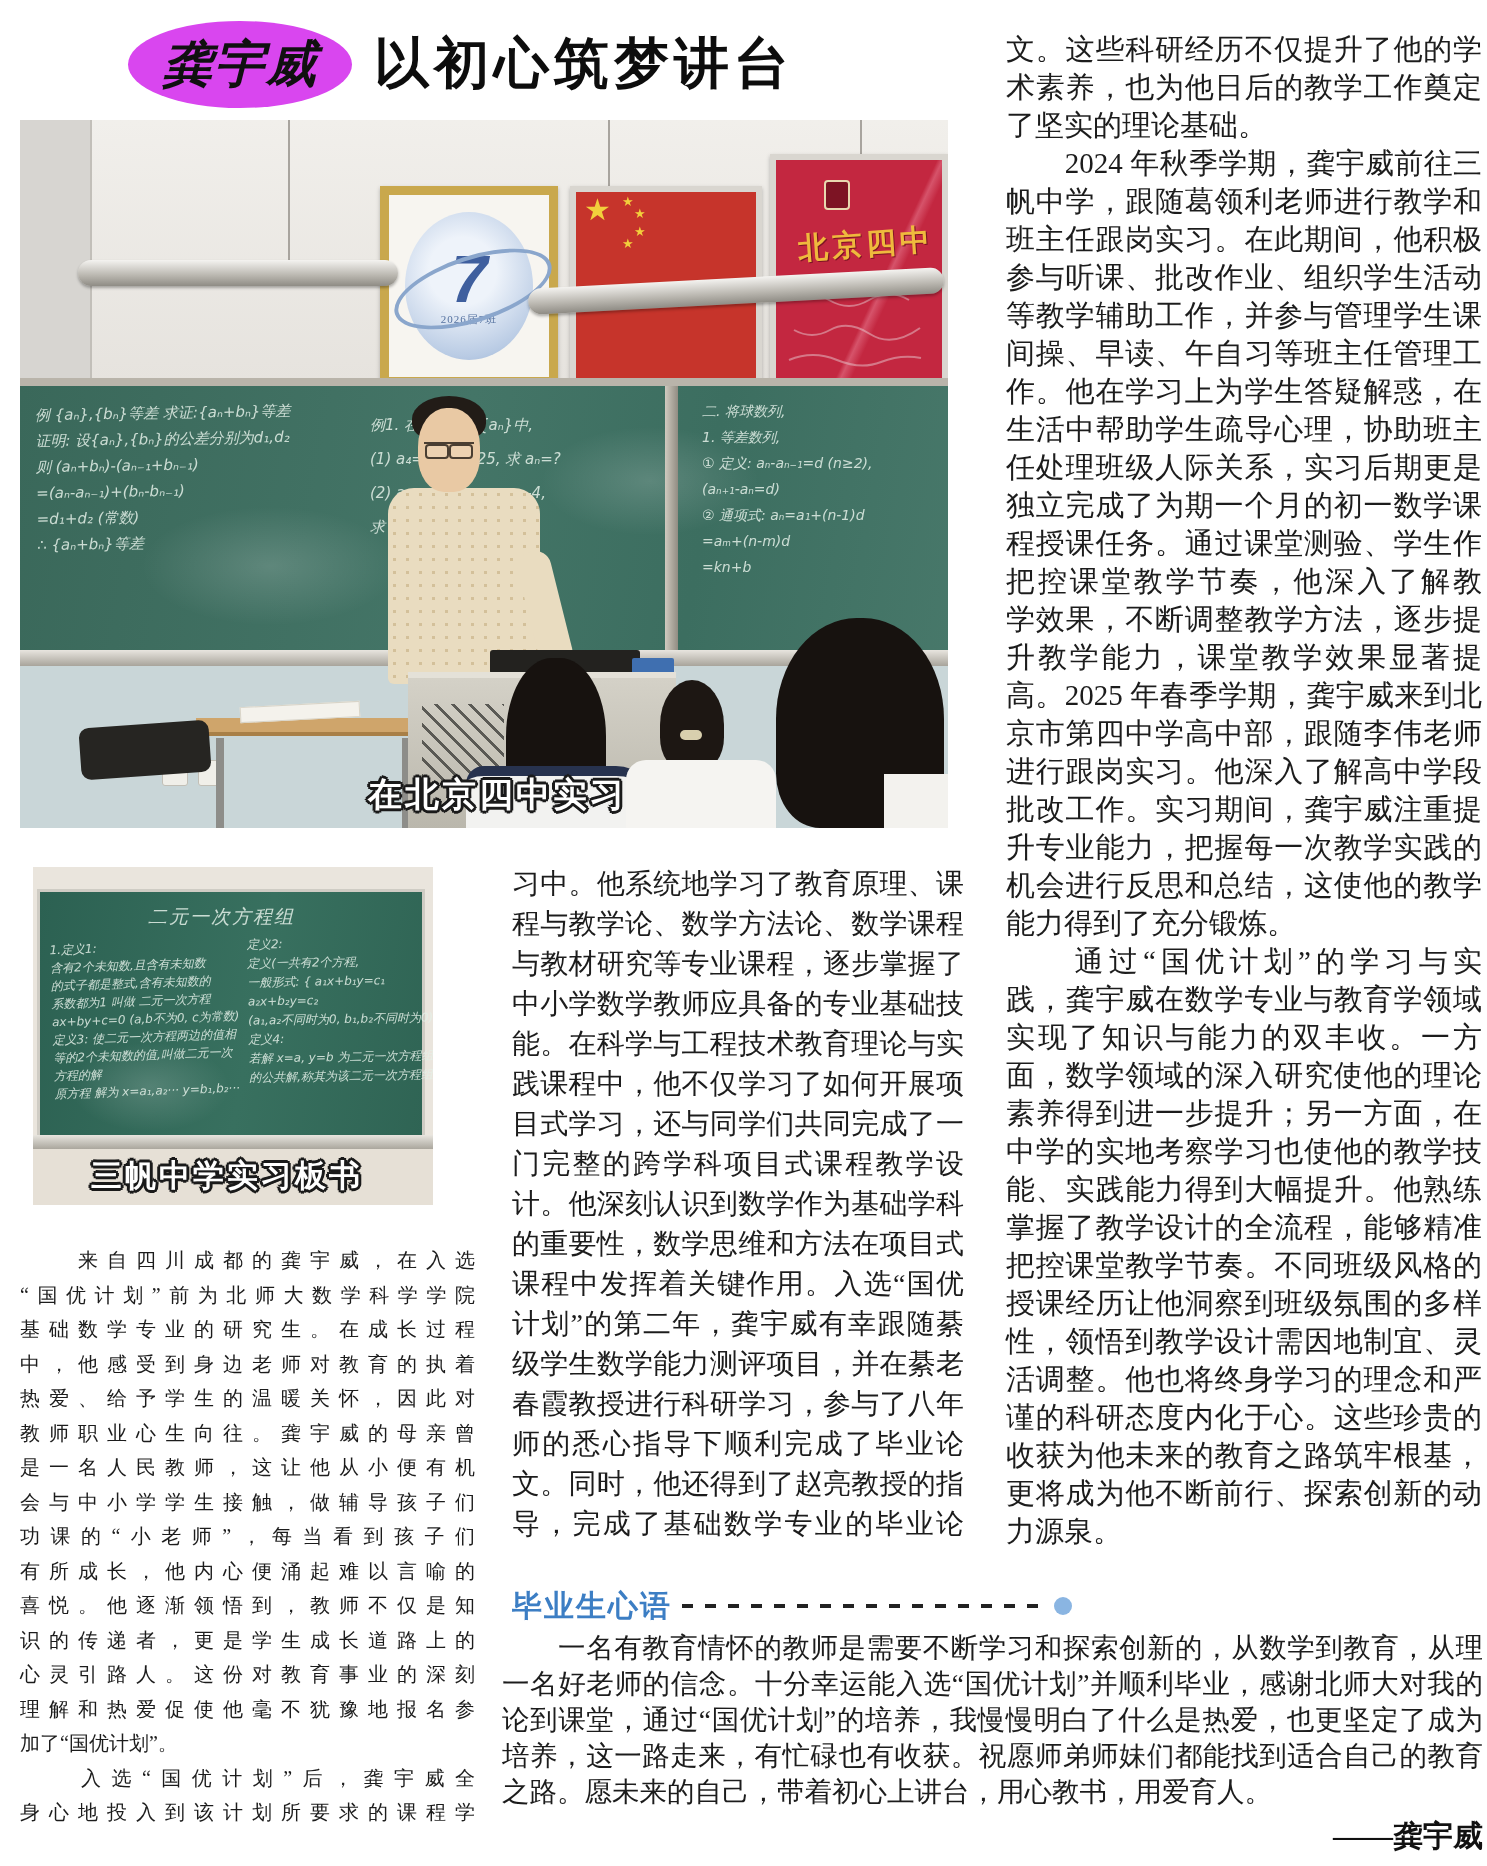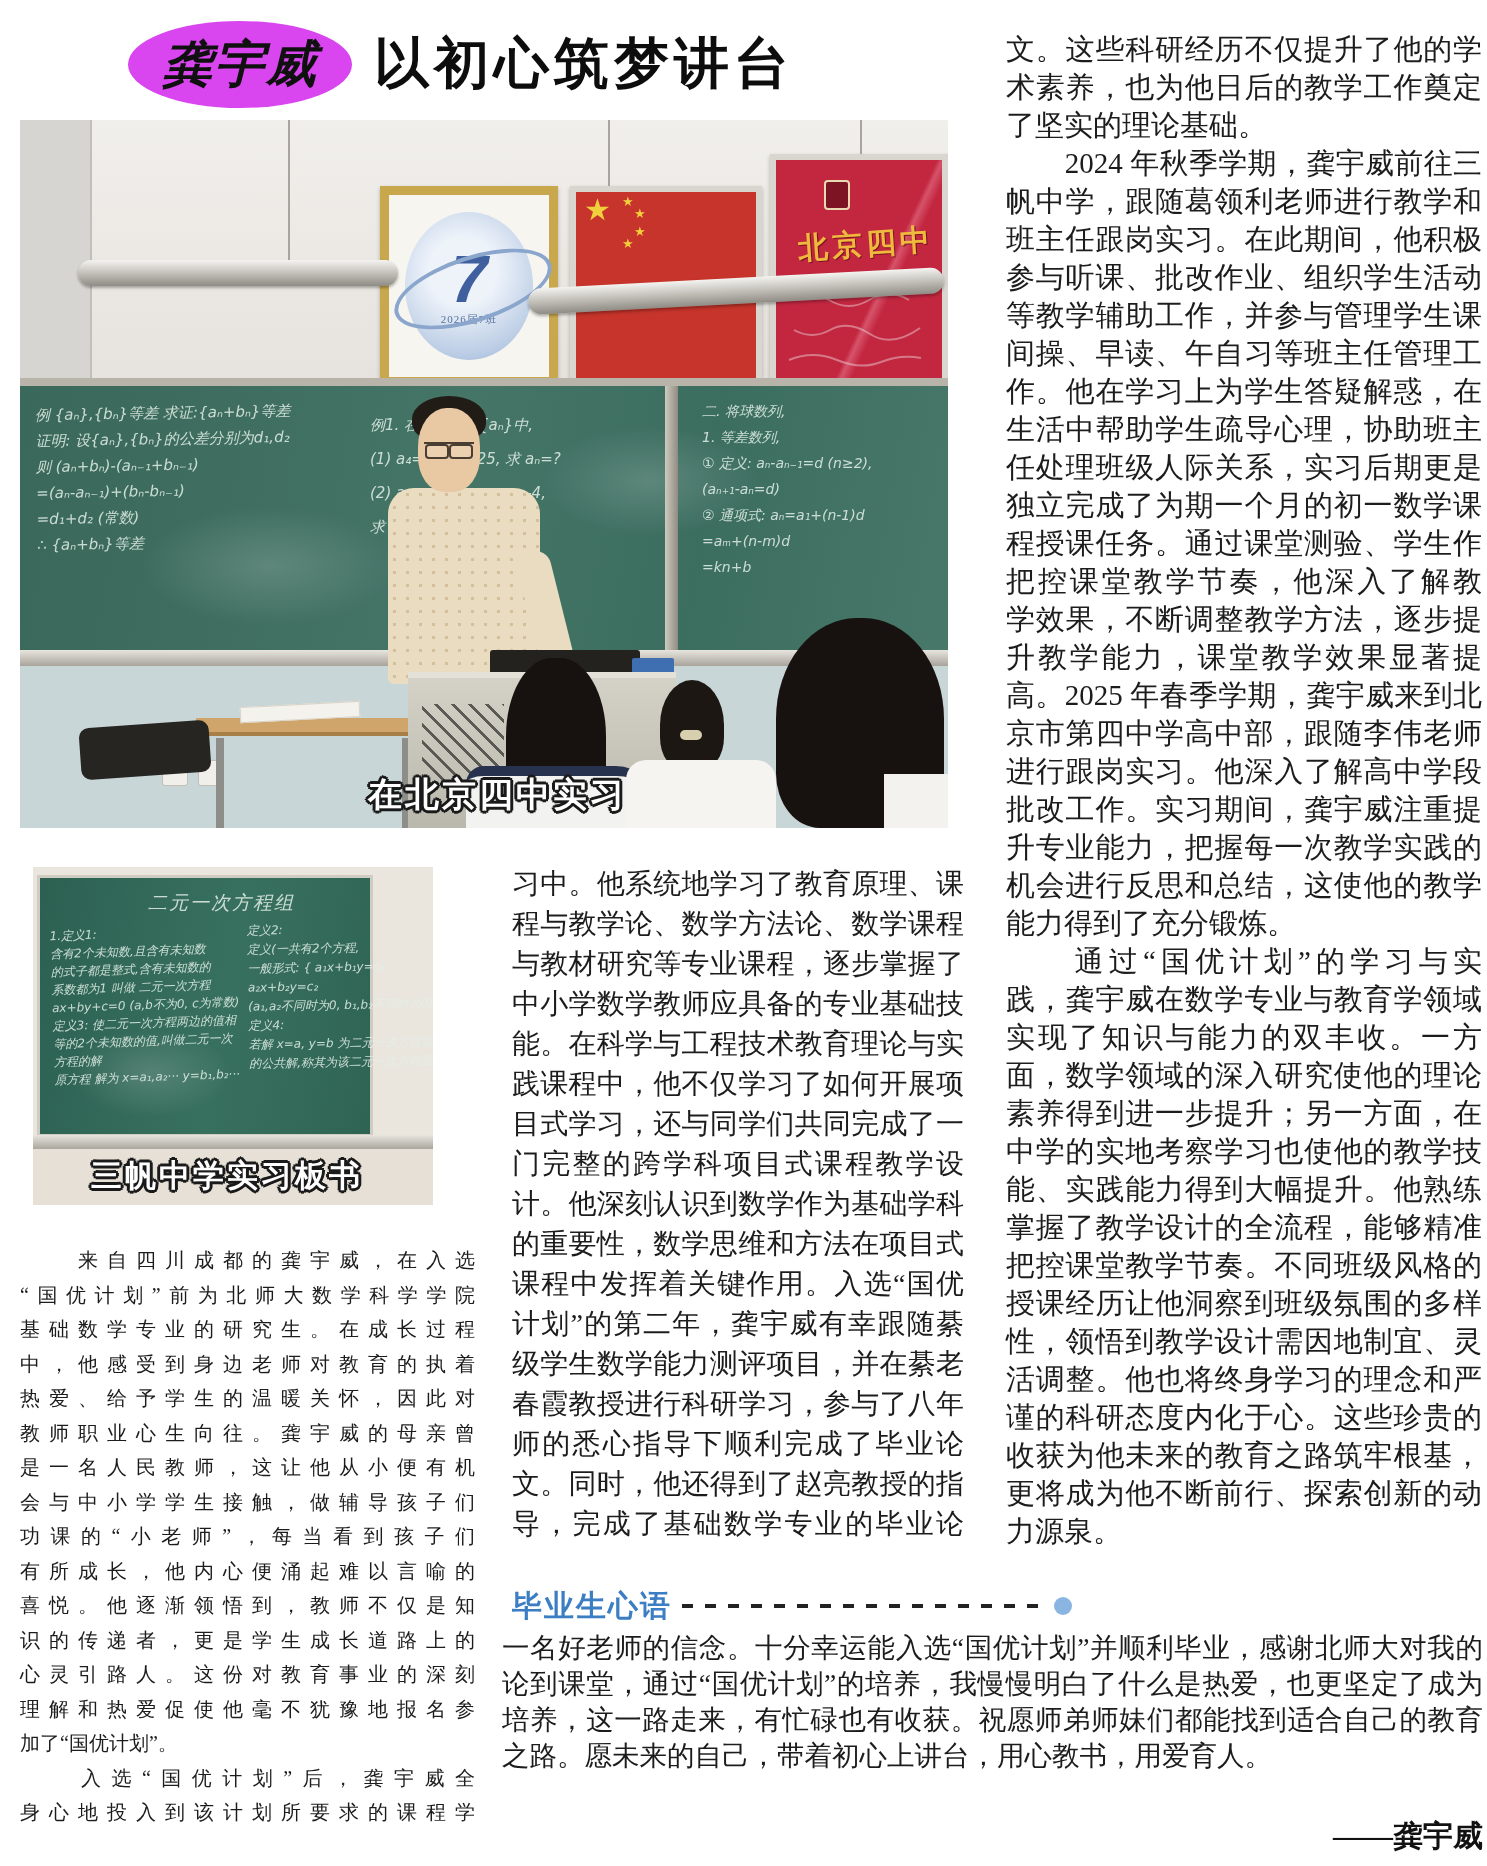--- a/index.html
+++ b/index.html
@@ -70,21 +70,21 @@
   .stu2-band{position:absolute;left:660px;top:610px;width:22px;height:10px;background:#d8cfae;border-radius:5px;}
   .stu2-shirt{position:absolute;left:606px;top:640px;width:150px;height:68px;background:#f5f4f1;border-radius:20px 20px 0 0;}
   .stu3{left:756px;top:498px;width:168px;height:210px;border-radius:48% 48% 26% 26%;}
   .stu3-collar{position:absolute;left:864px;top:654px;width:64px;height:54px;background:#f3f2ee;}
   .photo-caption{position:absolute;font-weight:bold;font-size:34px;color:#ffffff;letter-spacing:3px;
      text-shadow:-3px 0 0 #1a1a1a,3px 0 0 #1a1a1a,0 -3px 0 #1a1a1a,0 3px 0 #1a1a1a,-2px -2px 0 #1a1a1a,2px 2px 0 #1a1a1a,-2px 2px 0 #1a1a1a,2px -2px 0 #1a1a1a;}
   .cap1{left:348px;top:652px;}
 
   
   .photo2{position:absolute;left:33px;top:867px;width:400px;height:338px;background:#eae5dd;overflow:hidden;}
-  .board2{position:absolute;left:4px;top:8px;width:336px;height:262px;background:linear-gradient(100deg,#2c6152,#38705f 55%,#2f6454);border:3px solid #cfccc4;}
+  .board2{position:absolute;left:4px;top:22px;width:388px;height:262px;background:linear-gradient(100deg,#2c6152,#38705f 55%,#2f6454);border:3px solid #cfccc4;}
   .chalk2-title{position:absolute;left:108px;top:12px;font-size:19px;letter-spacing:2px;}
   .chalk2-l{left:12px;top:46px;font-size:12px;line-height:18px;transform:rotate(-2deg);}
   .chalk2-r{left:208px;top:42px;font-size:12px;line-height:19px;transform:rotate(-1deg);}
   .tray2{position:absolute;left:0;top:268px;width:400px;height:14px;background:linear-gradient(#e8e5df,#aaa69d);}
   .wall2{position:absolute;left:0;top:282px;width:400px;height:56px;background:#e6e0d6;}
   .cap2{left:58px;top:288px;font-size:31px;}
 
   
   .tcol{position:absolute;}
   .tline{text-align:justify;text-align-last:left;}
@@ -325,20 +325,21 @@
       <div class="tline jl" data-interactable="false">更将成为他不断前行、探索创新的动</div>
       <div class="tline" data-interactable="false">力源泉。</div>
     </div>
 
   <div class="memo-head" data-interactable="false">
     <div class="memo-title" data-interactable="false">毕业生心语</div>
     <div class="memo-dash" data-interactable="false"></div>
     <div class="memo-dot" data-interactable="false"></div>
   </div>
   <div class="tcol memo-quote" data-interactable="false">
+      <div class="tline jl" data-interactable="false">　　一名有教育情怀的教师是需要不断学习和探索创新的，从数学到教育，从理</div>
       <div class="tline jl" data-interactable="false">一名好老师的信念。十分幸运能入选“国优计划”并顺利毕业，感谢北师大对我的</div>
       <div class="tline jl" data-interactable="false">论到课堂，通过“国优计划”的培养，我慢慢明白了什么是热爱，也更坚定了成为</div>
       <div class="tline jl" data-interactable="false">培养，这一路走来，有忙碌也有收获。祝愿师弟师妹们都能找到适合自己的教育</div>
       <div class="tline" data-interactable="false">之路。愿未来的自己，带着初心上讲台，用心教书，用爱育人。</div>
     </div>
   <div class="memo-sign" data-interactable="false">——龚宇威</div>
 
 </div>
 
 </body></html>

